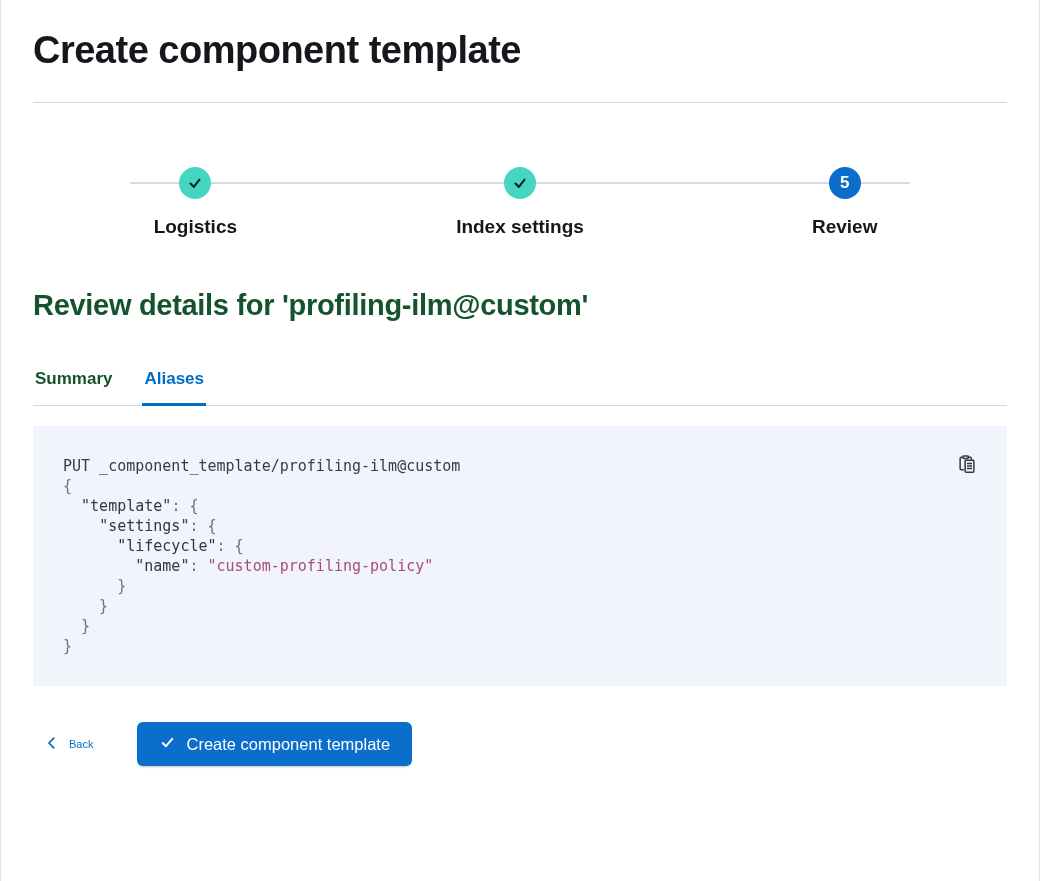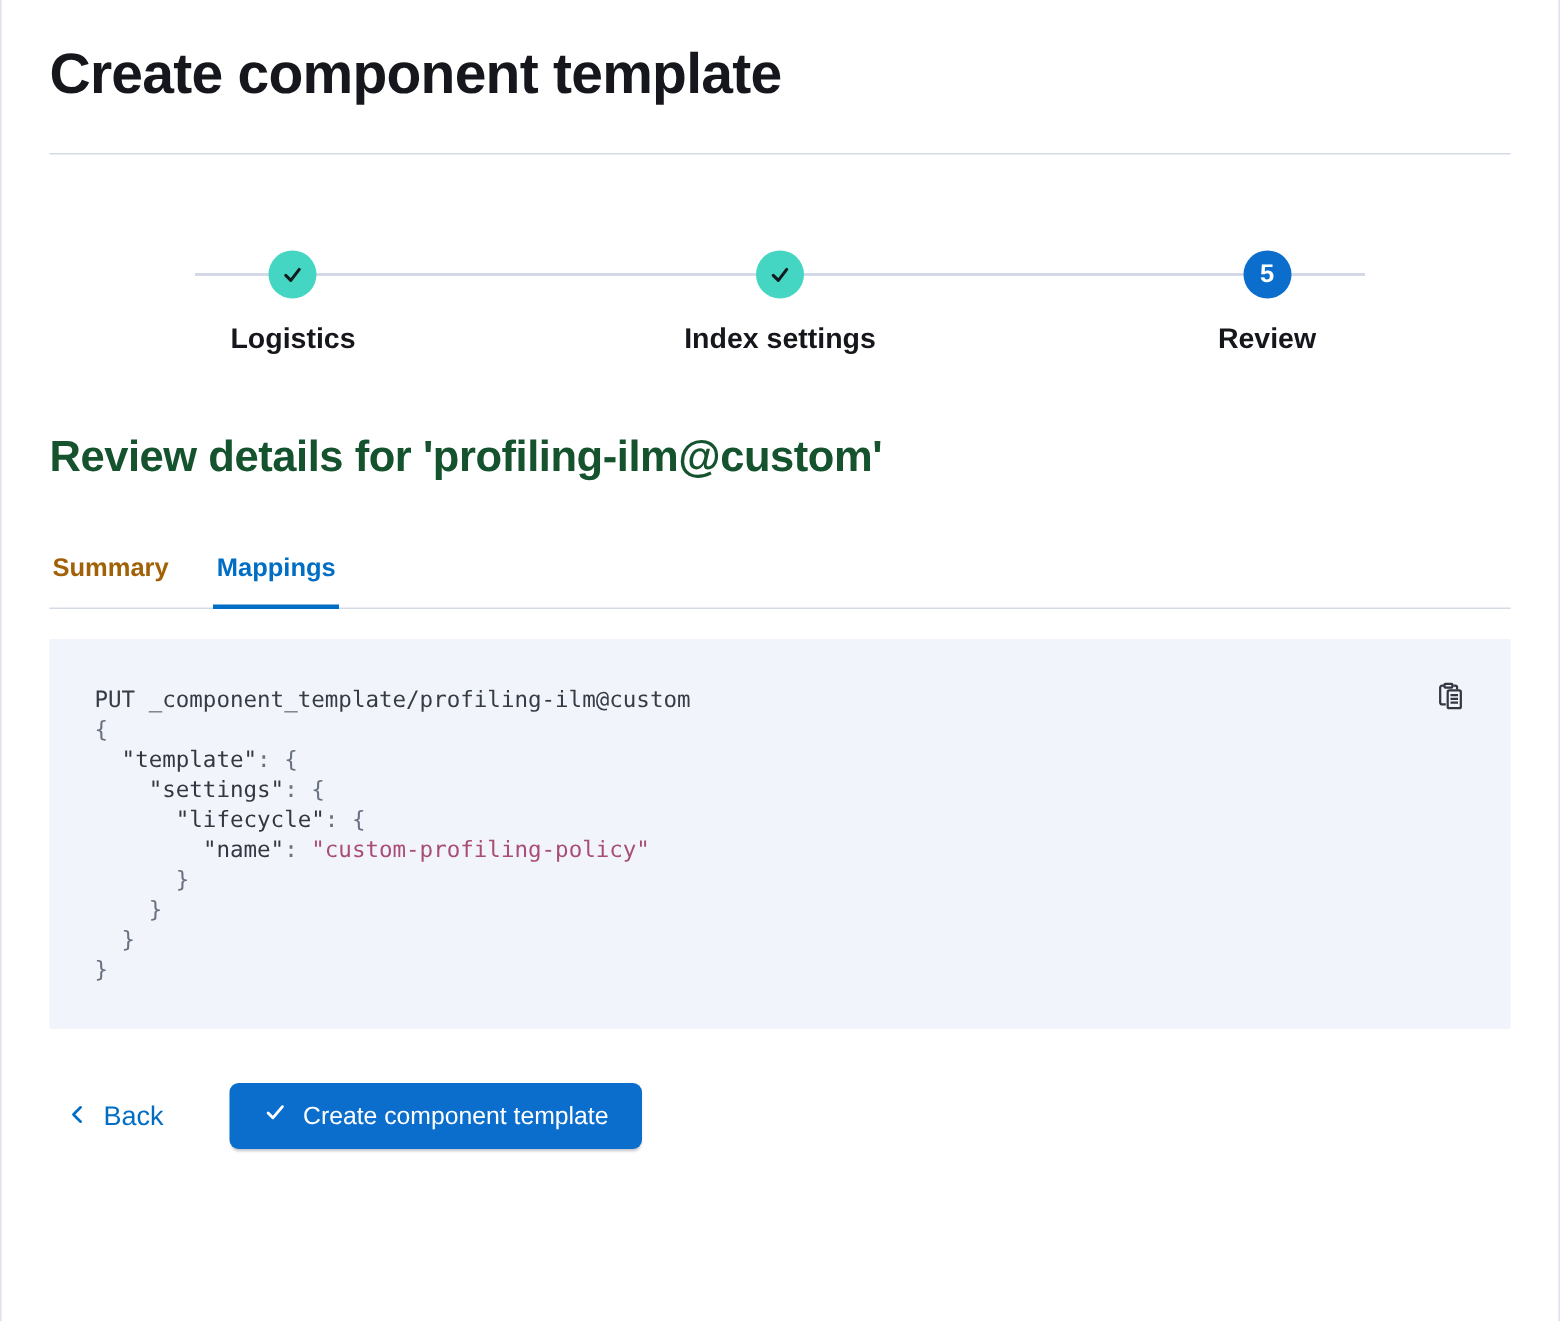--- a/index.html
+++ b/index.html
@@ -74,21 +74,21 @@
 
   
   .tabs {
     display:flex; gap:28px;
     margin-top:40px;
     border-bottom:1px solid #d3dae6;
   }
   .tab {
     padding:6px 2px 14px 2px;
     font-size:17px; font-weight:700;
-    color:#a16207;
+    color:#14532d;
     cursor:pointer;
     border-bottom:3px solid transparent;
     margin-bottom:-1px;
   }
   .tab.selected {
     color:var(--accent-blue,#006ec4);
     border-bottom-color:var(--accent-blue,#006ec4);
   }
 
   .request-description {
@@ -123,21 +123,21 @@
   .copy-btn svg { display:block; }
 
   
   .footer {
     margin-top:36px;
     display:flex; align-items:center;
   }
   .back-link {
     display:inline-flex; align-items:center; gap:10px;
     color:var(--accent-blue,#006ec4);
-    font-size:18px; font-weight:500;
+    font-size:11px; font-weight:500;
     text-decoration:none;
     padding:8px 12px;
     cursor:pointer;
   }
   .submit-btn {
     margin-left:32px;
     display:inline-flex; align-items:center; justify-content:center; gap:10px;
     height:44px; padding:0 22px;
     background:var(--button-blue,#0b6ecd);
     color:#fff;
@@ -183,21 +183,21 @@
           <div class="step-circle current">5</div>
           <div class="step-label">Review</div>
         </div>
       </div>
 
     <h2 class="review-heading">Review details for 'profiling-ilm@custom'</h2>
 
     <div class="tabs">
 
     <div class="tab">Summary</div>
-        <div class="tab selected">Mappings</div>
+        <div class="tab selected">Aliases</div>
       </div>
 
 
     <div class="code-block">
       <pre><code id="code-lines"><div class="code-line"><span class="tok-p">PUT _component_template/profiling-ilm@custom</span></div><div class="code-line"><span class="tok-g">{</span></div><div class="code-line"><span class="tok-g">  </span><span class="tok-k">"template"</span><span class="tok-g">: {</span></div><div class="code-line"><span class="tok-g">    </span><span class="tok-k">"settings"</span><span class="tok-g">: {</span></div><div class="code-line"><span class="tok-g">      </span><span class="tok-k">"lifecycle"</span><span class="tok-g">: {</span></div><div class="code-line"><span class="tok-g">        </span><span class="tok-k">"name"</span><span class="tok-g">: </span><span class="tok-s">"custom-profiling-policy"</span></div><div class="code-line"><span class="tok-g">      }</span></div><div class="code-line"><span class="tok-g">    }</span></div><div class="code-line"><span class="tok-g">  }</span></div><div class="code-line"><span class="tok-g">}</span></div></code></pre>
       <button class="copy-btn" title="Copy">
         <svg width="20" height="20" viewBox="0 0 16 16" fill="none" stroke="currentColor" stroke-width="1.2">
           <path d="M5.5 12.5h-2a1 1 0 0 1-1-1v-8a1 1 0 0 1 1-1h1"></path>
           <path d="M9.5 2.5h1a1 1 0 0 1 1 1v1"></path>
           <rect x="4.8" y="1.5" width="4.2" height="2" rx="0.5"></rect>

